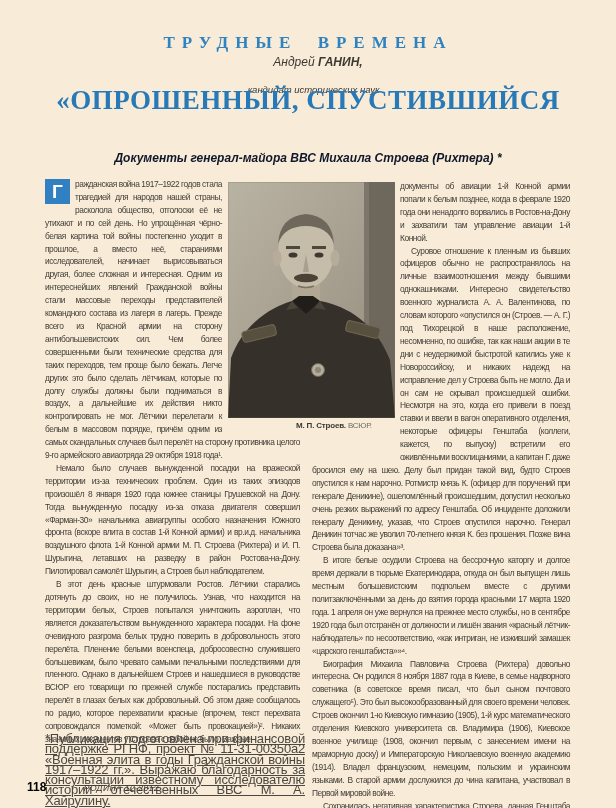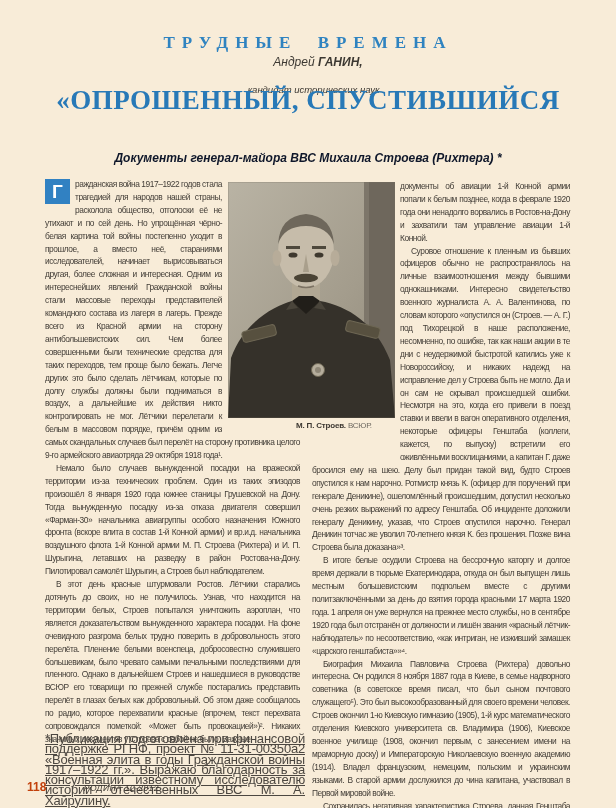--- a/index.html
+++ b/index.html
@@ -29,21 +29,21 @@
   .dropcap{float:left;width:25px;height:25px;margin:1px 5px 1px 0;background:#3181c2;
     color:#fff;font-weight:bold;font-size:19px;line-height:25px;text-align:center;letter-spacing:0;}
   .photo{position:absolute;left:228px;top:182px;width:167px;height:236px;background:#a29b8c;}
   .photo svg{display:block;}
   .caption{position:absolute;left:228px;top:421px;width:167px;text-align:center;
     font-size:8px;letter-spacing:-.2px;color:#6f6a62;}
   .cap-b{font-weight:bold;color:#3c3731;padding-left:45px;}
   .footnote{position:absolute;left:45px;top:734px;width:260px;text-align:justify;
     font-size:13px;line-height:10.3px;letter-spacing:-.2px;color:#4c4741;text-decoration:underline;}
   .footer{position:absolute;left:27px;top:777px;white-space:nowrap;}
-  .pagenum{font-weight:bold;font-size:12px;color:#c2410c;}
+  .pagenum{font-weight:bold;font-size:12px;color:#000000;}
   .journal{font-style:italic;font-size:8.5px;letter-spacing:.4px;margin-left:9px;color:#3c3731;padding-left:24px;}
 </style>
 </head>
 <body>
 
 <div class="page">
 
   <div class="rubric">ТРУДНЫЕ ВРЕМЕНА</div>
 
   <div class="byline">

